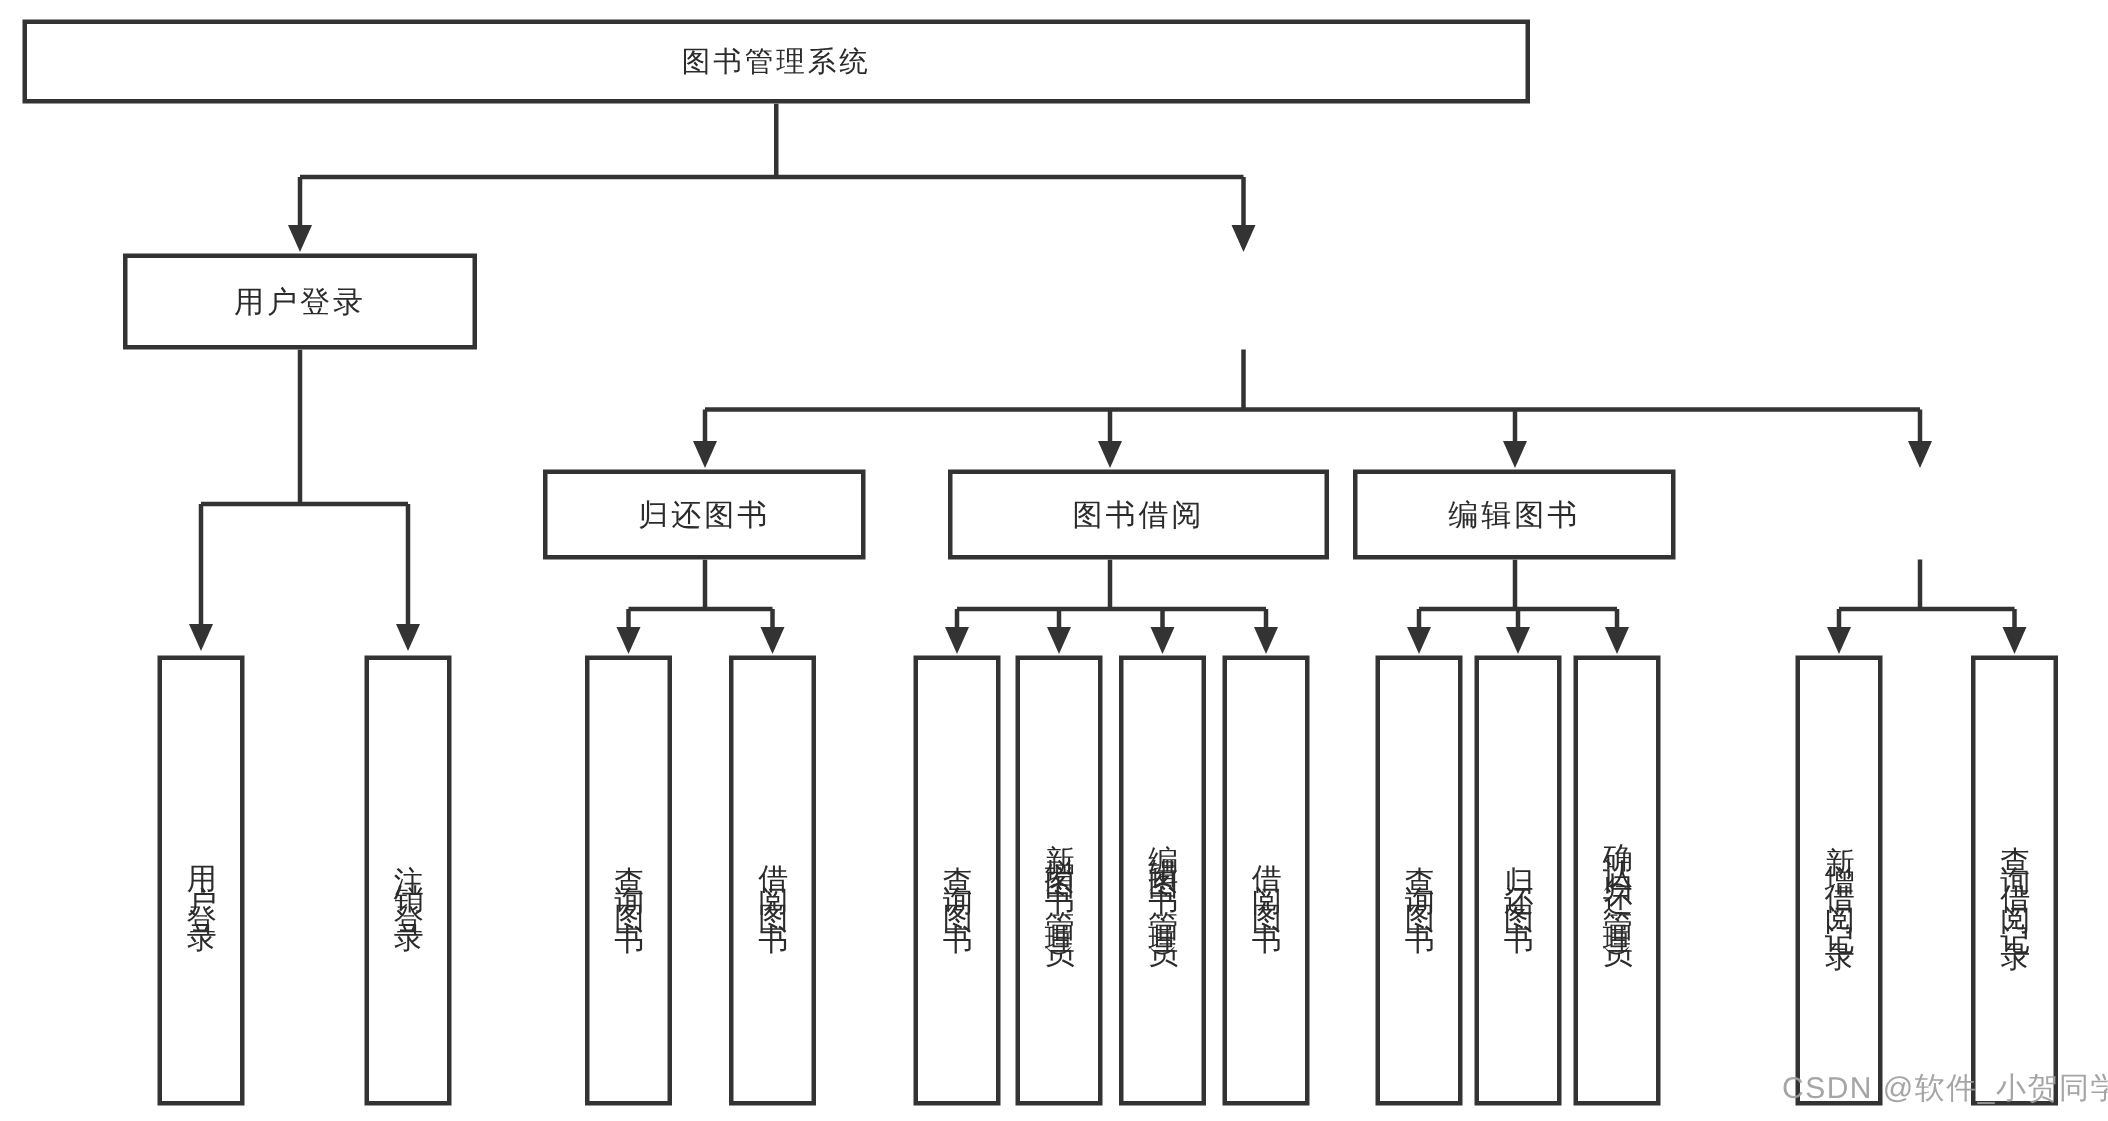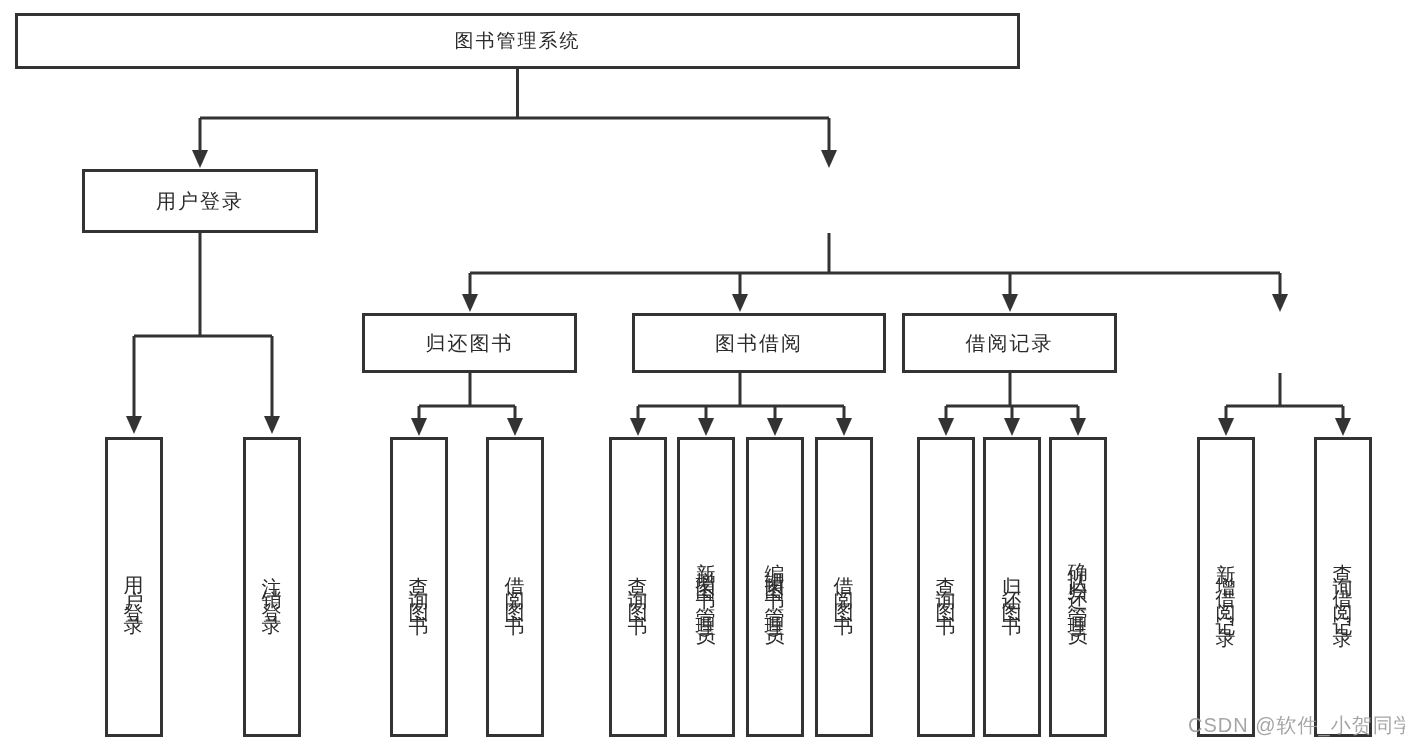--- a/index.html
+++ b/index.html
@@ -106,21 +106,21 @@
       <path class="ar" d="M1335 418 H1351 L1343 436 Z"></path>
     </g>
   </svg>
 
   <div class="box hbox root-box" style="left:15px;top:13px;width:1005px;height:56px;">图书管理系统</div>
 
   <div class="box hbox" style="left:82px;top:169px;width:236px;height:64px;">用户登录</div>
 
   <div class="box hbox" style="left:362px;top:313px;width:215px;height:60px;">归还图书</div>
   <div class="box hbox" style="left:632px;top:313px;width:254px;height:60px;">图书借阅</div>
-  <div class="box hbox" style="left:902px;top:313px;width:215px;height:60px;">借阅记录</div>
+  <div class="box hbox" style="left:902px;top:313px;width:215px;height:60px;">编辑图书</div>
 
   <div class="box vbox" style="left:105px;top:437px;width:58px;height:300px;">用户登录</div>
   <div class="box vbox" style="left:243px;top:437px;width:58px;height:300px;">注销登录</div>
 
   <div class="box vbox" style="left:390px;top:437px;width:58px;height:300px;">查询图书</div>
   <div class="box vbox" style="left:486px;top:437px;width:58px;height:300px;">借阅图书</div>
 
   <div class="box vbox" style="left:609px;top:437px;width:58px;height:300px;">查询图书</div>
   <div class="box vbox tight" style="left:677px;top:437px;width:58px;height:300px;">新增图书（管理员）</div>
   <div class="box vbox tight" style="left:746px;top:437px;width:58px;height:300px;">编辑图书（管理员）</div>

